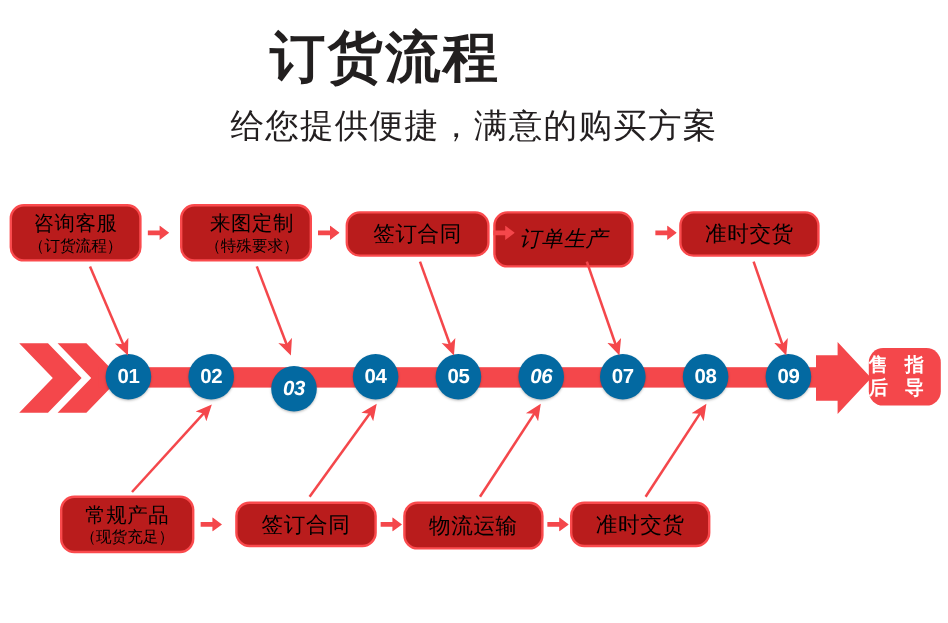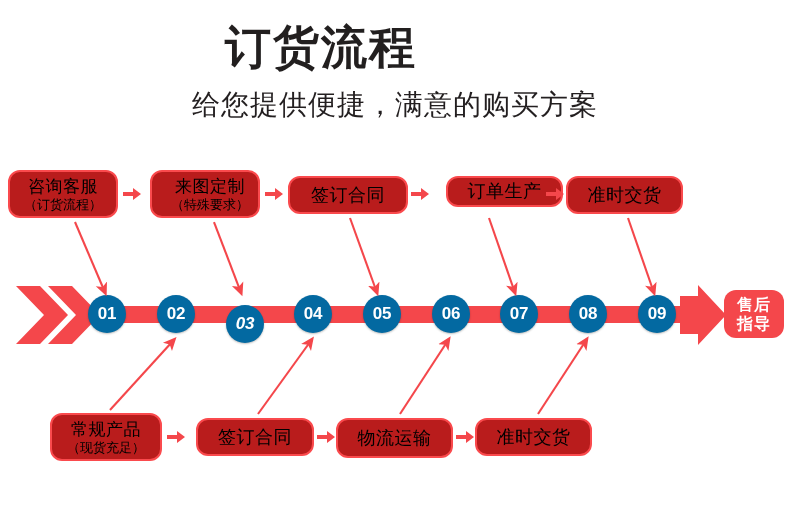--- a/index.html
+++ b/index.html
@@ -97,21 +97,21 @@
     box-shadow:0 1px 2px rgba(0,0,0,0.25);
   }
   .endbadge{
     position:absolute;
     left:724px;top:290px;
     width:60px;height:48px;
     border-radius:12px;
     background:#f4474b;
     color:#ffffff;
     display:flex;
-    flex-direction:column;
+    flex-direction:row;
     align-items:center;
     justify-content:center;
     font-size:16px;
     font-weight:700;
     line-height:19px;
     letter-spacing:1px;
   }
 
   
   .conn{
@@ -134,21 +134,21 @@
 
   <div class="pbox" style="left:150px;top:170px;width:110px;height:48px;padding-left:10px;">
     <div class="l1">来图定制</div>
     <div class="l2">（特殊要求）</div>
   </div>
 
   <div class="pbox single" style="left:288px;top:176px;width:120px;height:38px;">
     <div class="l1">签订合同</div>
   </div>
 
-  <div class="pbox single" style="left:446px;top:176px;width:117px;height:31px;">
+  <div class="pbox single" style="left:411px;top:176px;width:117px;height:47px;font-style:italic;">
     <div class="l1">订单生产</div>
   </div>
 
   <div class="pbox single" style="left:566px;top:176px;width:117px;height:38px;">
     <div class="l1">准时交货</div>
   </div>
 
   <svg class="hArrow" viewBox="0 0 18 12" style="left:123px;top:188px;">
     <path d="M0 4 H10 V0 L18 6 L10 12 V8 H0 Z" fill="#f4474b"></path>
   </svg>
@@ -208,21 +208,21 @@
   </div>
   <div class="circle" style="left:226px;top:305px;font-style:italic;">
     <span>03</span>
   </div>
   <div class="circle" style="left:294px;top:295px;">
     <span>04</span>
   </div>
   <div class="circle" style="left:363px;top:295px;">
     <span>05</span>
   </div>
-  <div class="circle" style="left:432px;top:295px;">
+  <div class="circle" style="left:432px;top:295px;font-style:italic;">
     <span>06</span>
   </div>
   <div class="circle" style="left:500px;top:295px;">
     <span>07</span>
   </div>
   <div class="circle" style="left:569px;top:295px;">
     <span>08</span>
   </div>
   <div class="circle" style="left:638px;top:295px;">
     <span>09</span>

